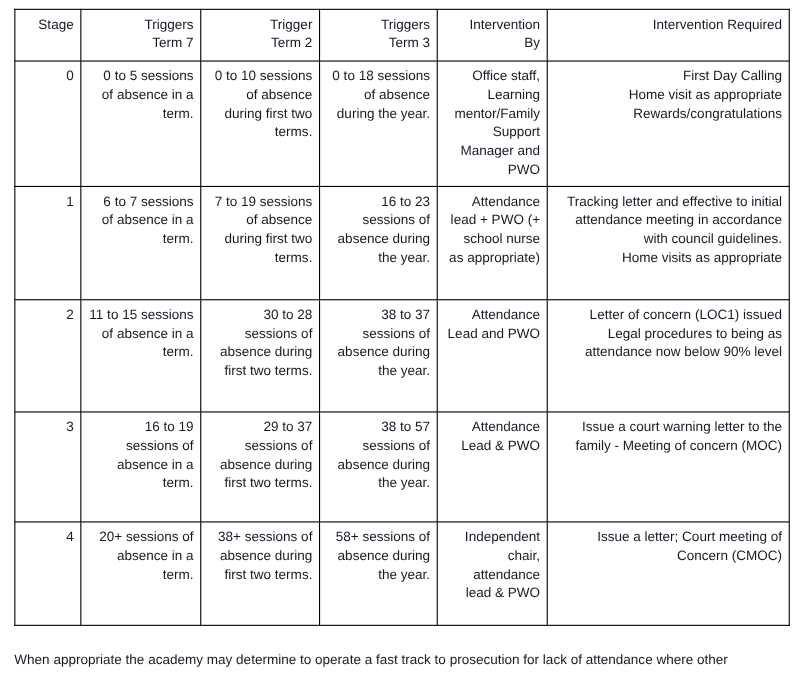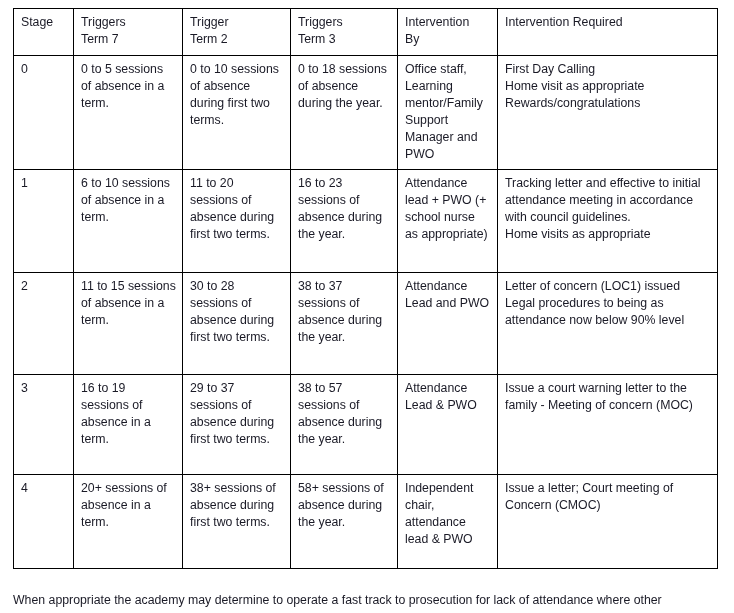--- a/index.html
+++ b/index.html
@@ -24,21 +24,21 @@
   table.escalation {
     border-collapse: collapse;
     table-layout: fixed;
     width: 704px;
     border: 1.5px solid #000000;
   }
   table.escalation td,
   table.escalation th {
     border: 1px solid #000000;
     vertical-align: top;
-    text-align: left;
+    text-align: right;
     font-weight: normal;
     font-size: 12.3px;
     line-height: 17.1px;
     padding: 5px 6px 5px 7px;
     color: #1a1a26;
     word-wrap: break-word;
     overflow-wrap: break-word;
   }
   
   col.c-stage   { width: 60px; }
@@ -113,22 +113,22 @@
         <td>0 to 18 sessions of absence during the year.</td>
         <td>Office staff, Learning mentor/Family Support Manager and PWO</td>
         <td>
           <span class="cell-line">First Day Calling</span>
           <span class="cell-line">Home visit as appropriate</span>
           <span class="cell-line">Rewards/congratulations</span>
         </td>
       </tr>
       <tr class="r1">
         <td>1</td>
-        <td>6 to 10 sessions of absence in a term.</td>
-        <td>11 to 20 sessions of absence during first two terms.</td>
+        <td>6 to 7 sessions of absence in a term.</td>
+        <td>7 to 19 sessions of absence during first two terms.</td>
         <td>16 to 23 sessions of absence during the year.</td>
         <td>Attendance lead + PWO (+ school nurse as appropriate)</td>
         <td>
           <span class="cell-line">Tracking letter and effective to initial attendance meeting in accordance with council guidelines.</span>
           <span class="cell-line">Home visits as appropriate</span>
         </td>
       </tr>
       <tr class="r2">
         <td>2</td>
         <td>11 to 15 sessions of absence in a term.</td>

